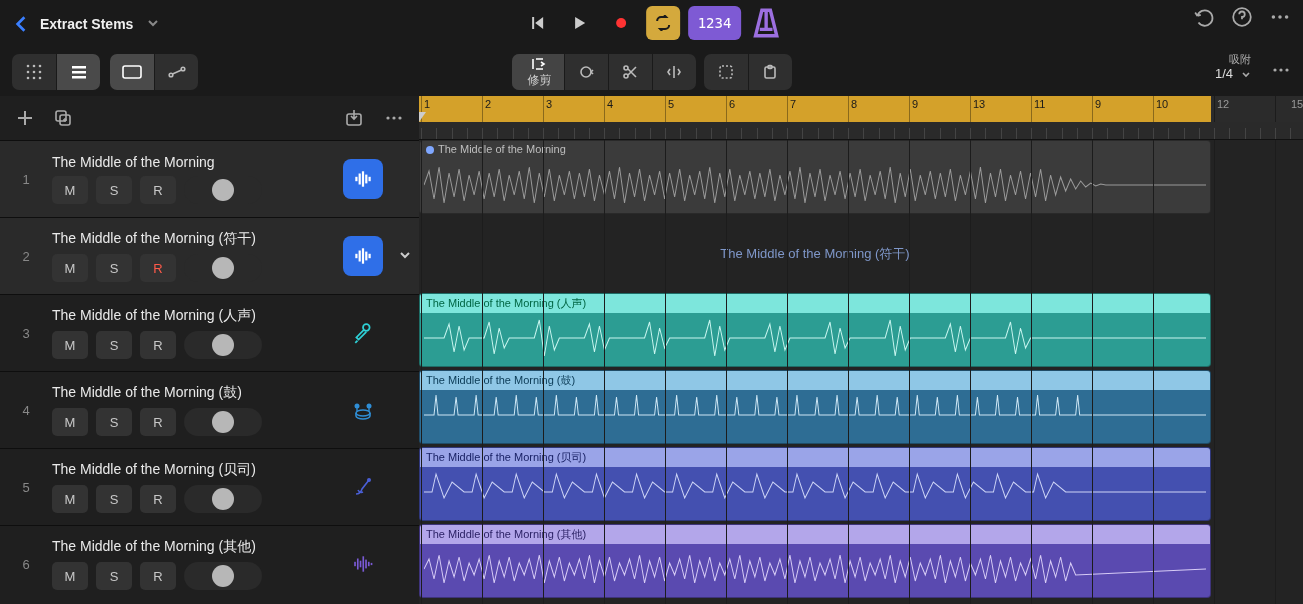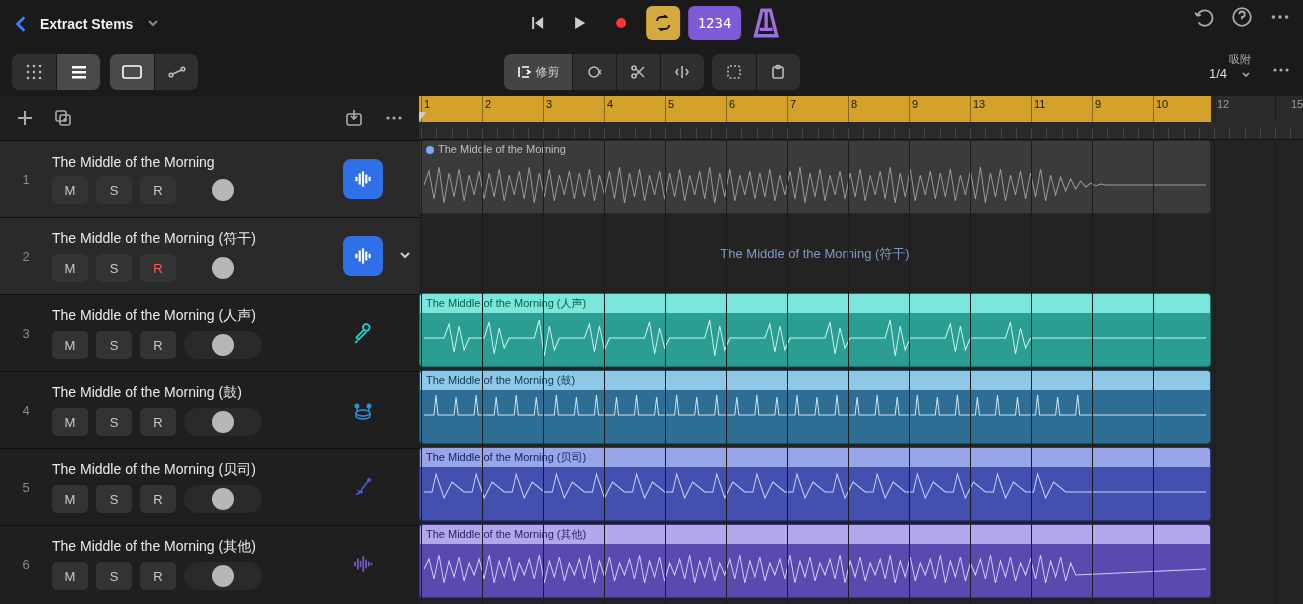--- a/index.html
+++ b/index.html
@@ -44,21 +44,21 @@
   
   .tool-bar2{ height:48px; background:#1a1a1a; display:flex; align-items:center; padding:0 12px; position:relative;}
   .seggroup{display:flex;gap:0;}
   .segbtn{ width:44px;height:36px;background:#2f2f2f;display:flex;align-items:center;justify-content:center;color:#bbb;}
   .segbtn.first{border-radius:7px 0 0 7px;}
   .segbtn.last{border-radius:0 7px 7px 0;}
   .segbtn.active{background:#4a4a4a;color:#fff;}
   .segbtn+.segbtn{border-left:1px solid #1a1a1a;}
   .tb2-center{ position:absolute; left:50%; transform:translateX(-50%); display:flex; gap:8px;}
   .trim-seg{ display:flex; background:#2f2f2f;border-radius:7px;overflow:hidden;}
-  .trim-seg .segbtn{background:transparent;}
+  .trim-seg .segbtn{background:transparent;flex-direction:column;}
   .trim-seg .segbtn.active{background:#444;}
   .trim-lbl{font-size:12px;color:#ccc;margin-left:4px;}
   .snap-wrap{position:absolute;right:52px;top:4px;text-align:right;color:#aaa;font-size:11px;line-height:1.3;}
   .more-r{position:absolute;right:12px;top:12px;color:#aaa;}
 
   
   .workspace{ display:flex; height:calc(604px - 96px);}
   .trackhead-col{ width:419px; background:#1f1f1f; display:flex; flex-direction:column;}
   .trackhead-top{ height:44px; display:flex; align-items:center; padding:0 14px; gap:16px;}
   .th-ic{color:#aaa;width:22px;height:22px;display:flex;align-items:center;justify-content:center;}
@@ -272,21 +272,21 @@
         <svg width="16" height="16" viewBox="0 0 16 16" fill="none" stroke="currentColor" stroke-width="1.6">
             <rect x="3" y="3" width="10" height="11" rx="1.5"></rect>
             <rect x="6" y="1.5" width="4" height="3" rx="1"></rect>
           </svg>
       </div>
     </div>
   </div>
 
   <div class="snap-wrap">
     <div>吸附</div>
-    <div style="color:#ddd;font-size:13px;display:flex;align-items:center;gap:14px;justify-content:flex-end;">
+    <div style="color:#ddd;font-size:13px;display:flex;align-items:center;gap:8px;justify-content:flex-end;">
       <span>1/4</span>
       <svg width="10" height="10" viewBox="0 0 10 10" fill="none" stroke="#aaa" stroke-width="1.6">
           <path d="M2 3l3 3 3-3"></path>
         </svg>
     </div>
   </div>
   <div class="more-r">
     <svg width="20" height="20" viewBox="0 0 20 20" fill="currentColor">
         <circle cx="4" cy="10" r="1.6"></circle>
         <circle cx="10" cy="10" r="1.6"></circle>

